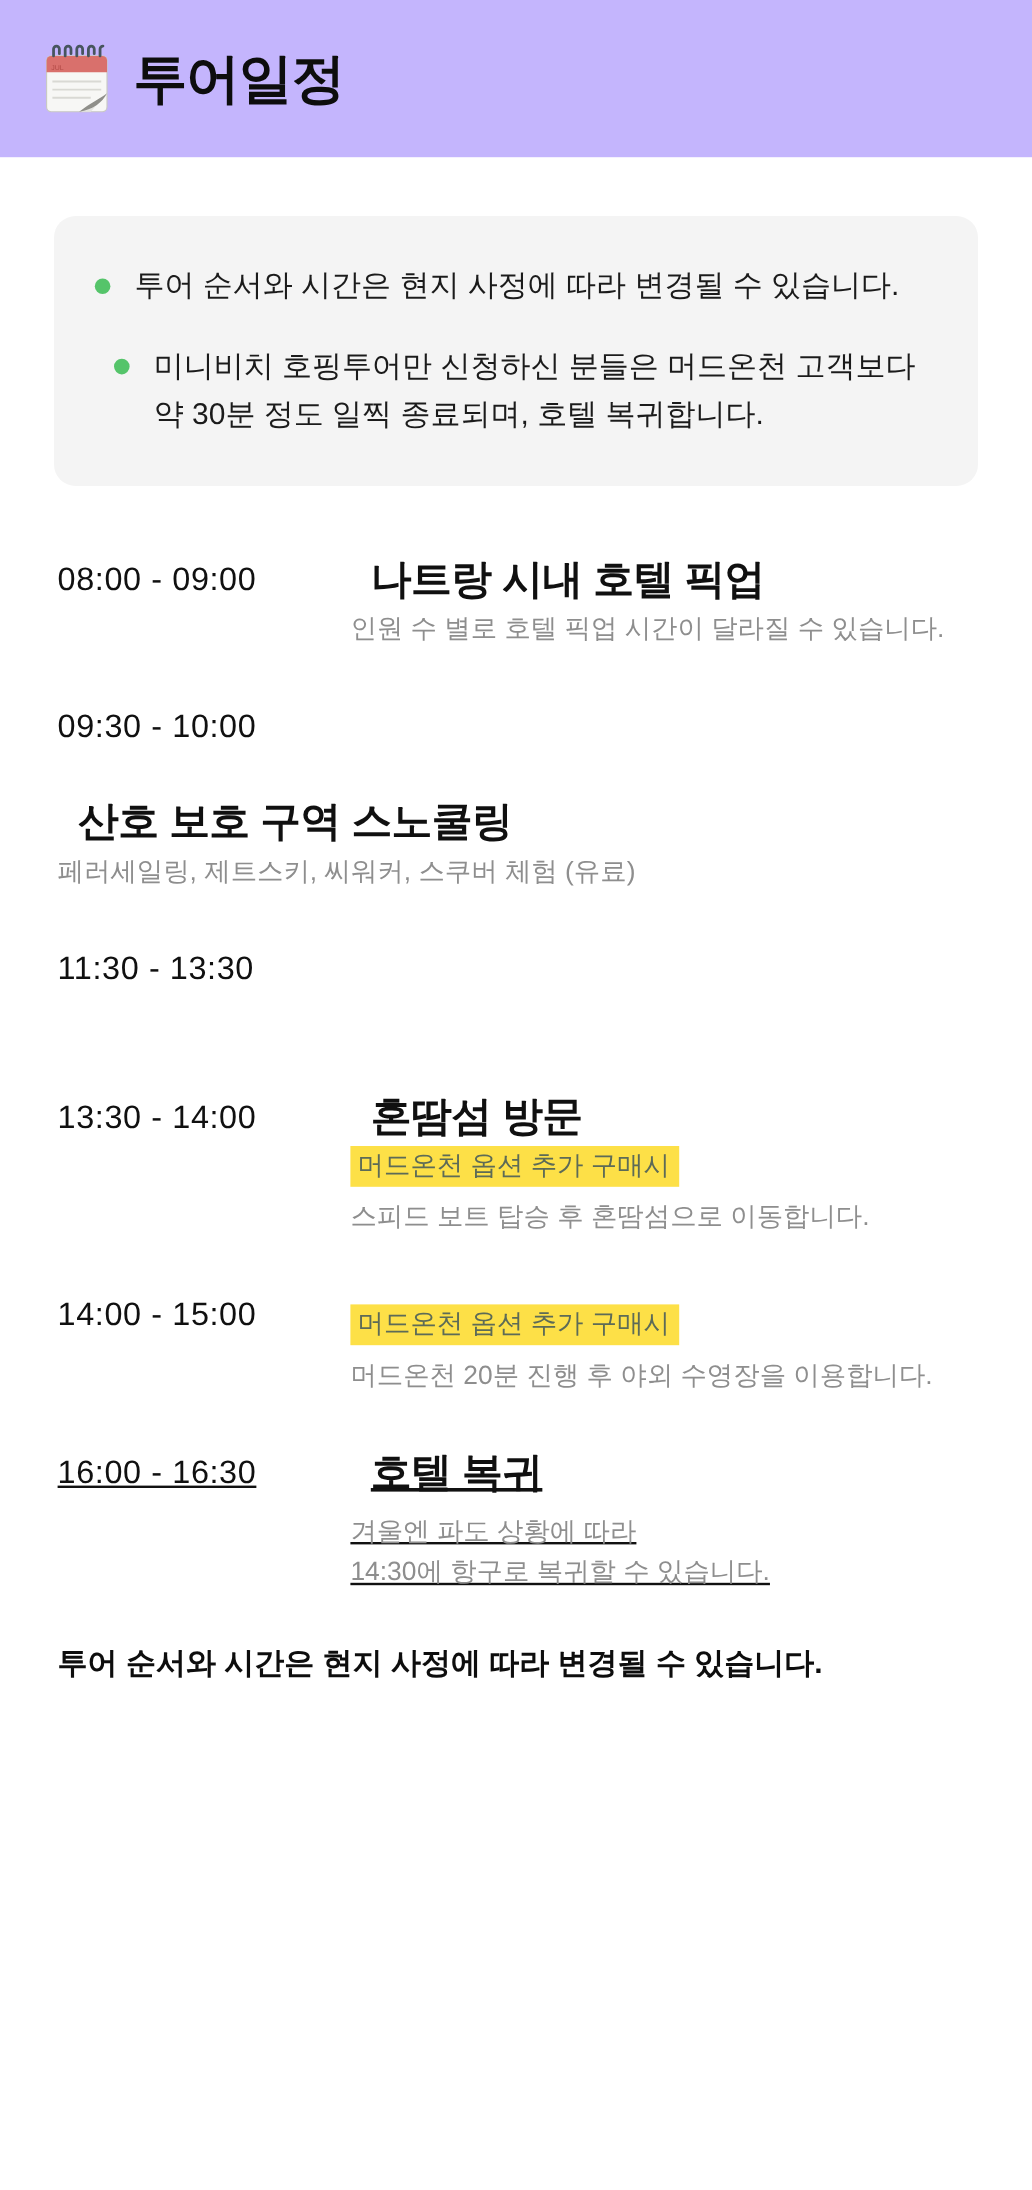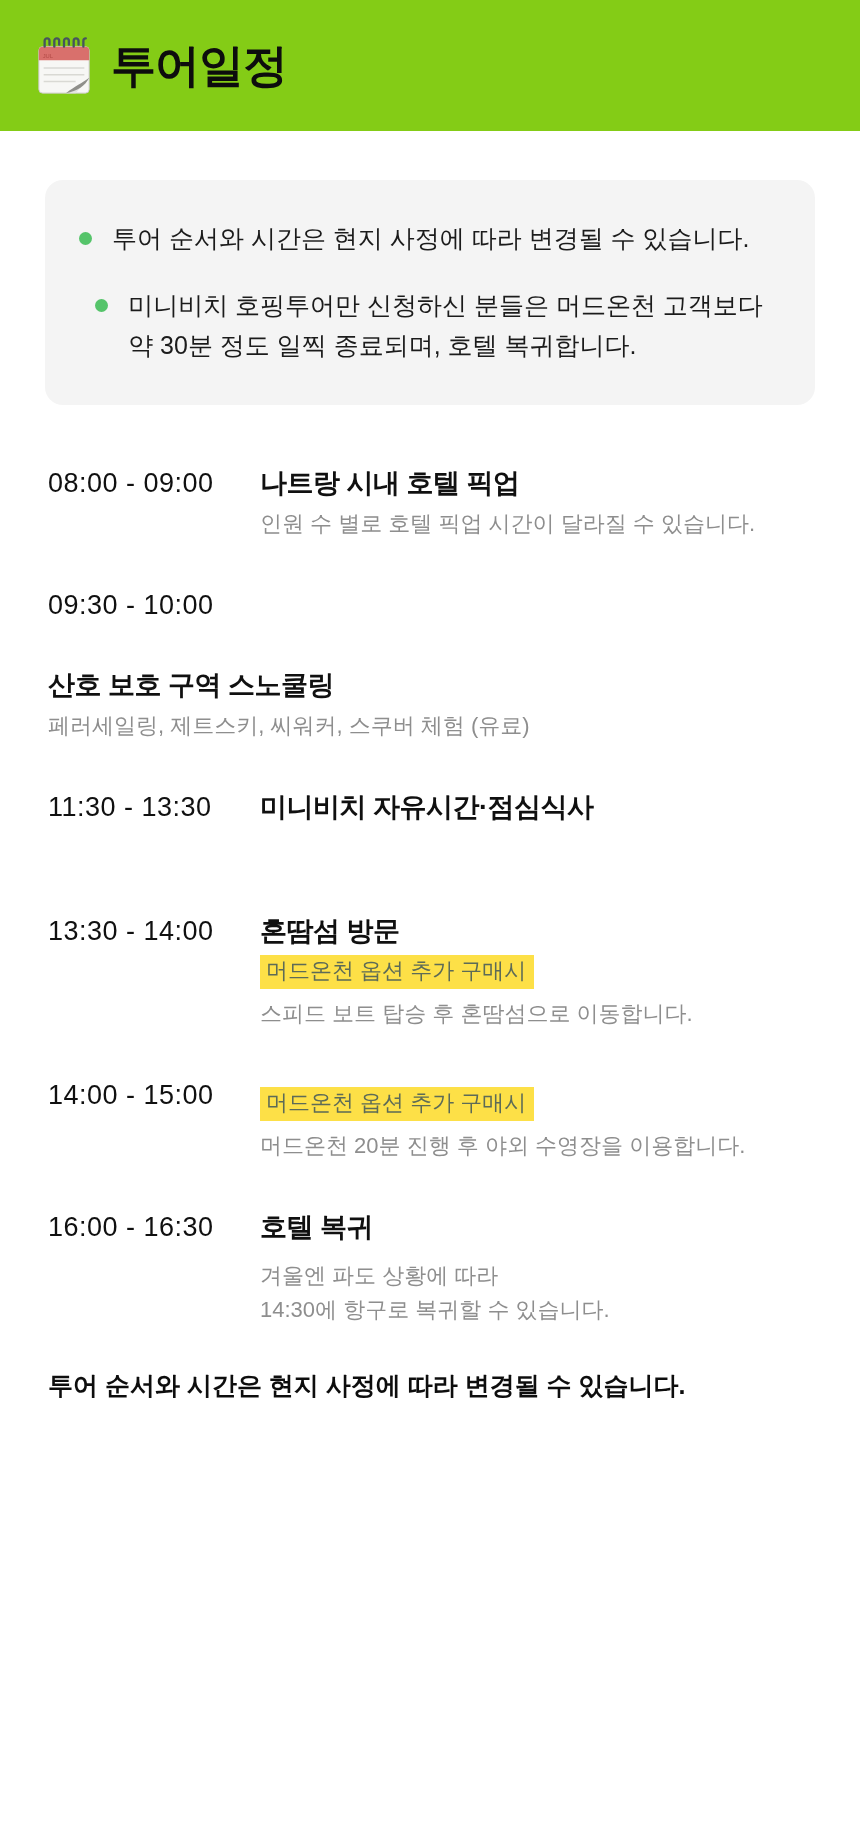--- a/index.html
+++ b/index.html
@@ -10,21 +10,21 @@
     min-height: 1825px;
     background: #ffffff;
     font-family: "Liberation Sans", "DejaVu Sans", sans-serif;
     color: #111;
     overflow: hidden;
   }
 
   
   .header {
     height: 131px;
-    background: #84cc16;
+    background: #c4b5fd;
     display: flex;
     align-items: center;
     padding-left: 33px;
   }
   .cal-icon { width: 62px; height: 62px; flex: none; margin-right: 16px; }
   .page-title {
     margin: 0;
     font-size: 45px;
     font-weight: 700;
     letter-spacing: -1px;
@@ -56,38 +56,39 @@
     margin: 0;
     font-size: 25px;
     line-height: 40px;
     font-weight: 500;
     color: #1b1b1b;
     white-space: pre-line;
   }
 
   
   .schedule { margin: 62px 40px 0 48px; }
-  .row { display: flex; align-items: flex-start; margin-bottom: 48px; }
+  .row { display: flex; align-items: flex-start; margin-bottom: 48px; gap: 32px; }
   .row:nth-child(4) { margin-bottom: 92px; }
-  .row:last-child { margin-bottom: 0; }
+  .row:last-child { margin-bottom: 0; text-decoration: underline; }
   .time {
     flex: none;
     width: 212px;
     font-size: 27px;
     line-height: 32px;
     letter-spacing: 0.5px;
     color: #101010;
   }
   .content { flex: 1; }
   .title {
-    font-size: 27px;
+    font-size: 34px;
     font-weight: 700;
     line-height: 32px;
     letter-spacing: -0.5px;
     color: #101010;
+    margin-left: 17px;
   }
   .badge {
     display: inline-block;
     margin-top: 8px;
     padding: 2px 8px 4px 6px;
     font-size: 22px;
     line-height: 28px;
     color: #5d6b57;
     background: #fde047;
   }
@@ -173,24 +174,20 @@
     <div class="row">
       <div class="content">
         <div class="title">산호 보호 구역 스노쿨링</div>
 
         <div class="desc">페러세일링, 제트스키, 씨워커, 스쿠버 체험 (유료)</div>
       </div>
     </div>
 
     <div class="row">
       <div class="time">11:30 - 13:30</div>
-      <div class="content">
-        <div class="title">미니비치 자유시간·점심식사</div>
-
-      </div>
     </div>
 
     <div class="row">
       <div class="time">13:30 - 14:00</div>
       <div class="content">
         <div class="title">혼땀섬 방문</div>
         <div class="badge">머드온천 옵션 추가 구매시</div>
         <div class="desc">스피드 보트 탑승 후 혼땀섬으로 이동합니다.</div>
       </div>
     </div>

